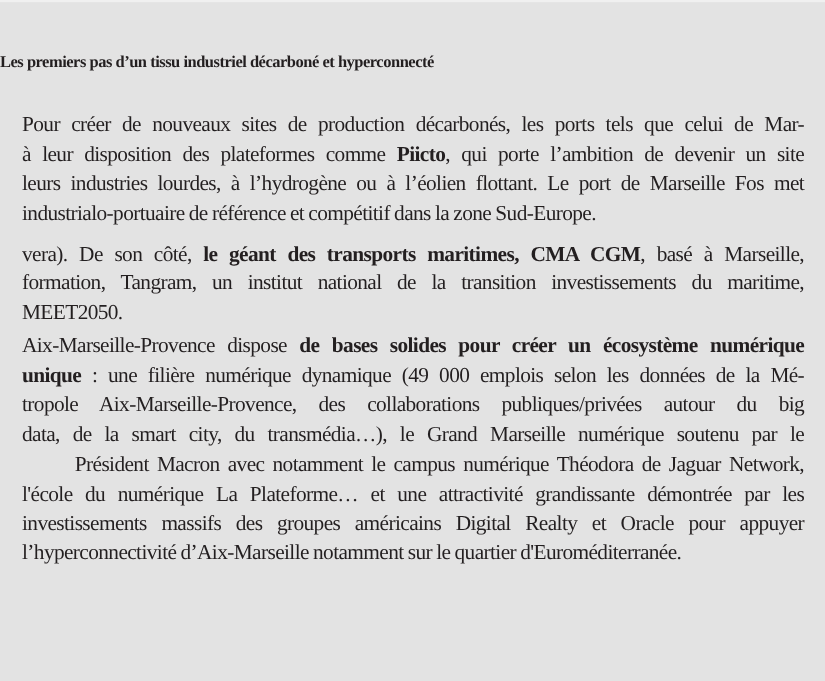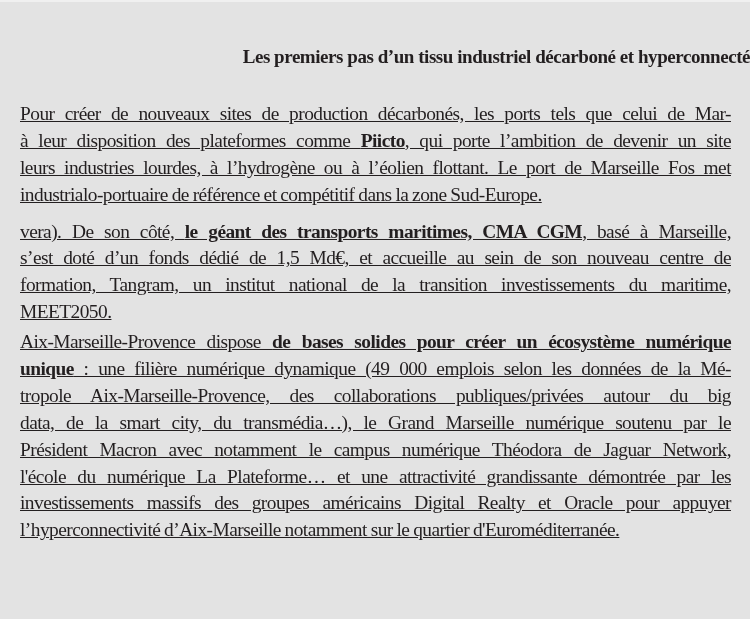--- a/index.html
+++ b/index.html
@@ -19,32 +19,31 @@
     position: absolute;
     left: 0; top: 0;
     width: 750px; height: 2px;
     background: #f0f0f0;
   }
   .heading {
     position: absolute;
     left: 0;
     top: 46px;
     width: 750px;
-    text-align: right;
-    font-size: 19px;
+    text-align: left;
+    font-size: 15px;
     font-weight: bold;
     letter-spacing: -0.45px;
     line-height: 22px;
   }
   .body-text {
     position: absolute;
     left: 20px;
     top: 101px;
     width: 711px;
-    text-decoration: underline;
   }
   .para {
     margin: 0 0 3px 0;
   }
   .line {
     display: block;
     height: 26.9px;
     line-height: 26.9px;
     font-size: 19.4px;
     letter-spacing: -0.55px;
@@ -77,28 +76,27 @@
 
   <div class="para">
     <span class="line" style="display: block;"><span>Pour créer de nouveaux sites de production décarbonés, les ports tels que celui de Mar-</span></span>
     <span class="line" style="display: block;"><span>à leur disposition des plateformes comme </span><b>Piicto</b><span>, qui porte l’ambition de devenir un site</span></span>
     <span class="line" style="display: block;"><span>leurs industries lourdes, à l’hydrogène ou à l’éolien flottant. Le port de Marseille Fos met</span></span>
     <span class="line last" style="display: block;"><span>industrialo-portuaire de référence et compétitif dans la zone Sud-Europe.</span></span>
   </div>
 
   <div class="para">
     <span class="line" style="display: block; margin-top: 10px;"><span>vera). De son côté, </span><b>le géant des transports maritimes, CMA CGM</b><span>, basé à Marseille,</span></span>
-    <span class="line" style="display: block;"><span>s’est doté d’un fonds dédié de 1,5 Md€, et accueille au sein de son nouveau centre de</span></span>
     <span class="line" style="display: block;"><span>formation, Tangram, un institut national de la transition investissements du maritime,</span></span>
     <span class="line last" style="display: block;"><span>MEET2050.</span></span>
   </div>
 
   <div class="para">
     <span class="line" style="display: block;"><span>Aix-Marseille-Provence dispose </span><b>de bases solides pour créer un écosystème numérique</b></span>
     <span class="line" style="display: block;"><b>unique</b><span> : une filière numérique dynamique (49 000 emplois selon les données de la Mé-</span></span>
     <span class="line" style="display: block;"><span>tropole Aix-Marseille-Provence, des collaborations publiques/privées autour du big</span></span>
     <span class="line" style="display: block;"><span>data, de la smart city, du transmédia…), le Grand Marseille numérique soutenu par le</span></span>
-    <span class="line" style="display: block;"><span>Président Macron avec notamment le campus numérique Théodora de Jaguar Network,</span></span>
+    <span class="line" style="display: block; margin-left: 48px;"><span>Président Macron avec notamment le campus numérique Théodora de Jaguar Network,</span></span>
     <span class="line" style="display: block;"><span>l'école du numérique La Plateforme… et une attractivité grandissante démontrée par les</span></span>
     <span class="line" style="display: block;"><span>investissements massifs des groupes américains Digital Realty et Oracle pour appuyer</span></span>
     <span class="line last" style="display: block;"><span>l’hyperconnectivité d’Aix-Marseille notamment sur le quartier d'Euroméditerranée.</span></span>
   </div>
 </div>
 
 </body></html>

